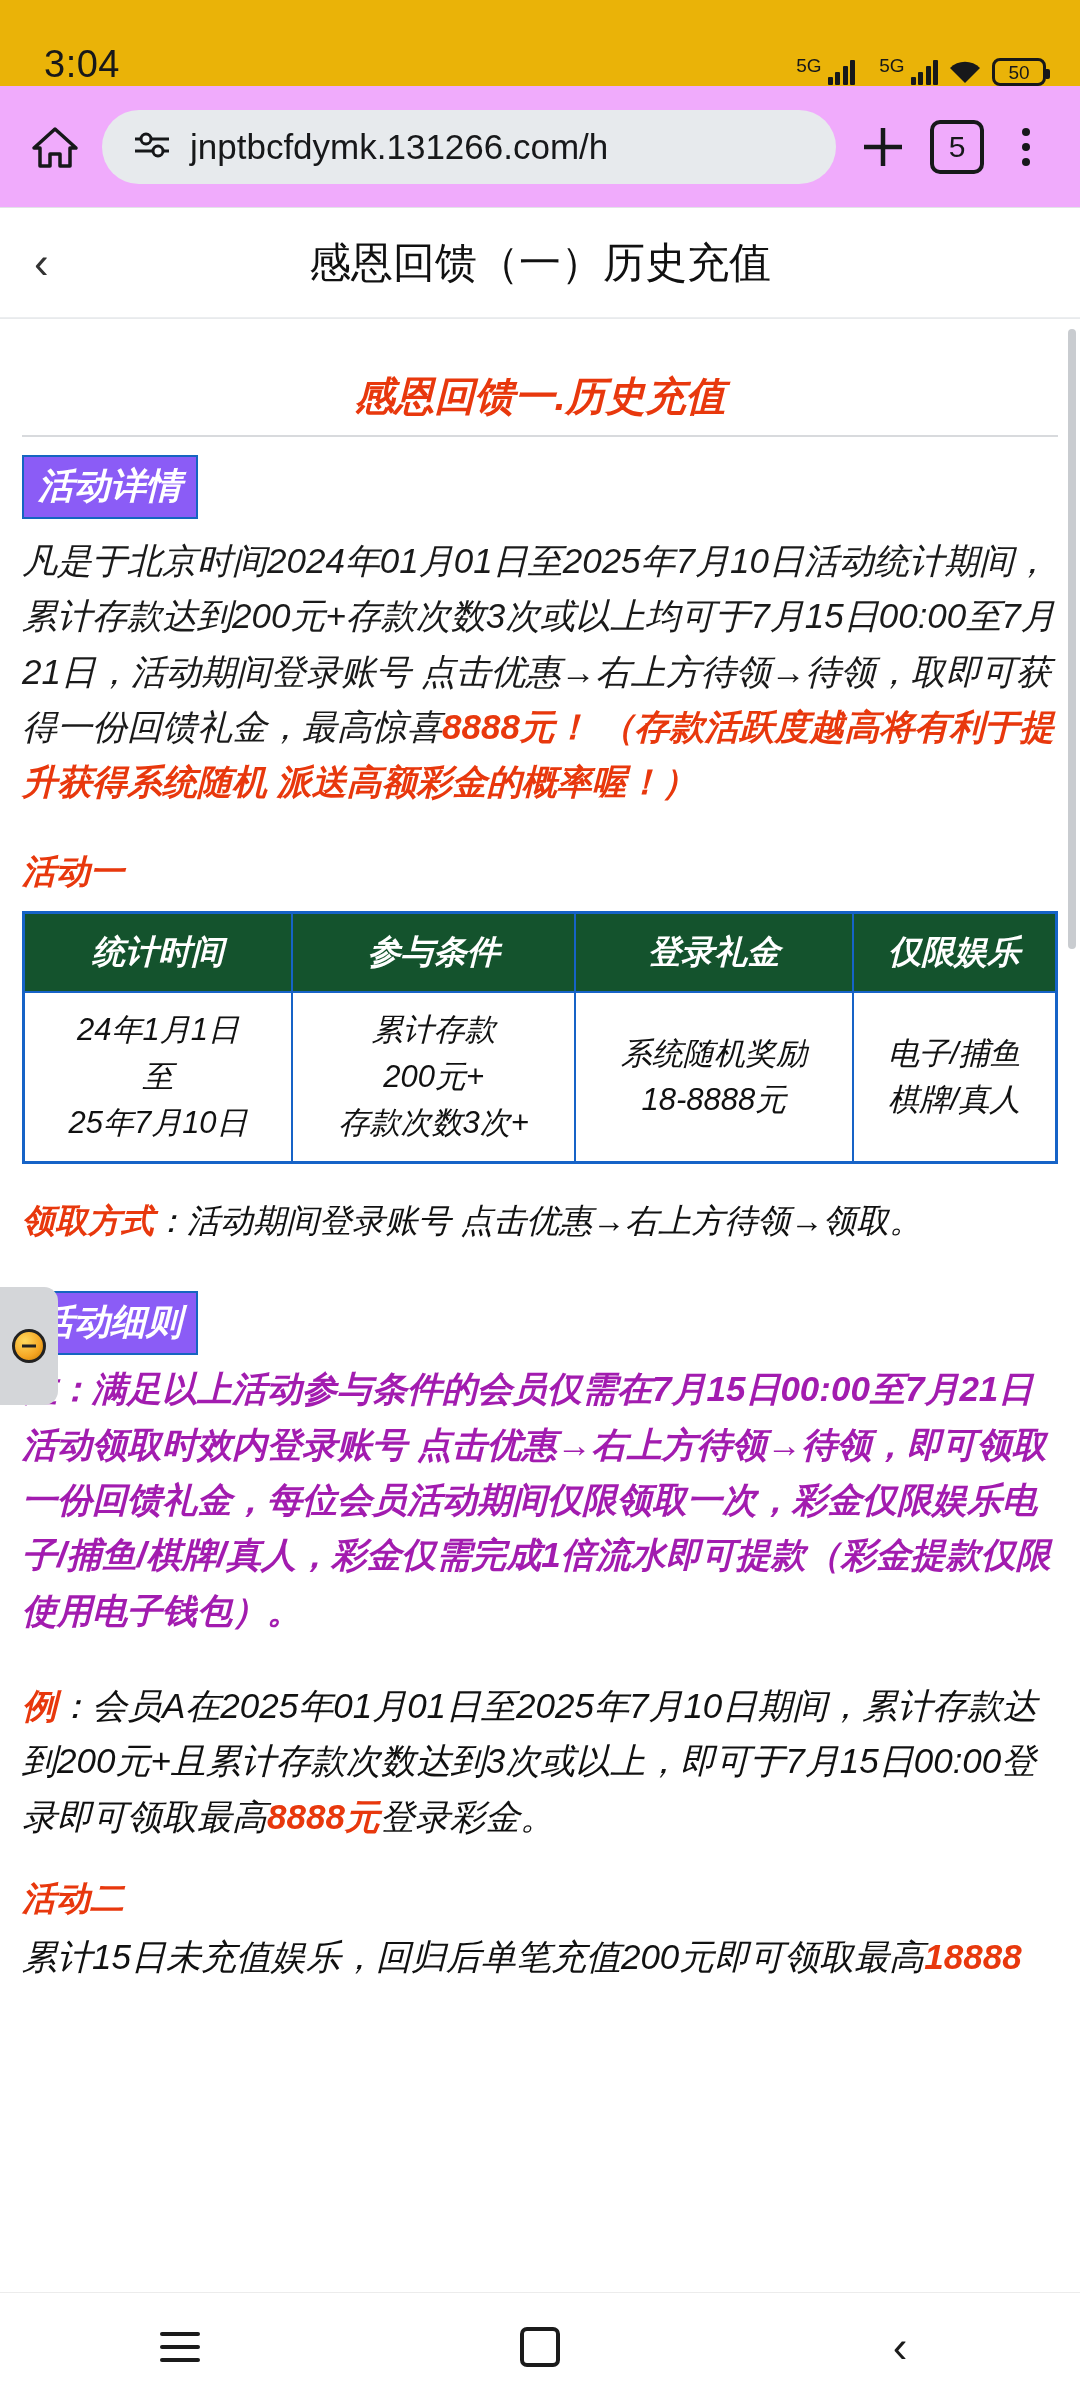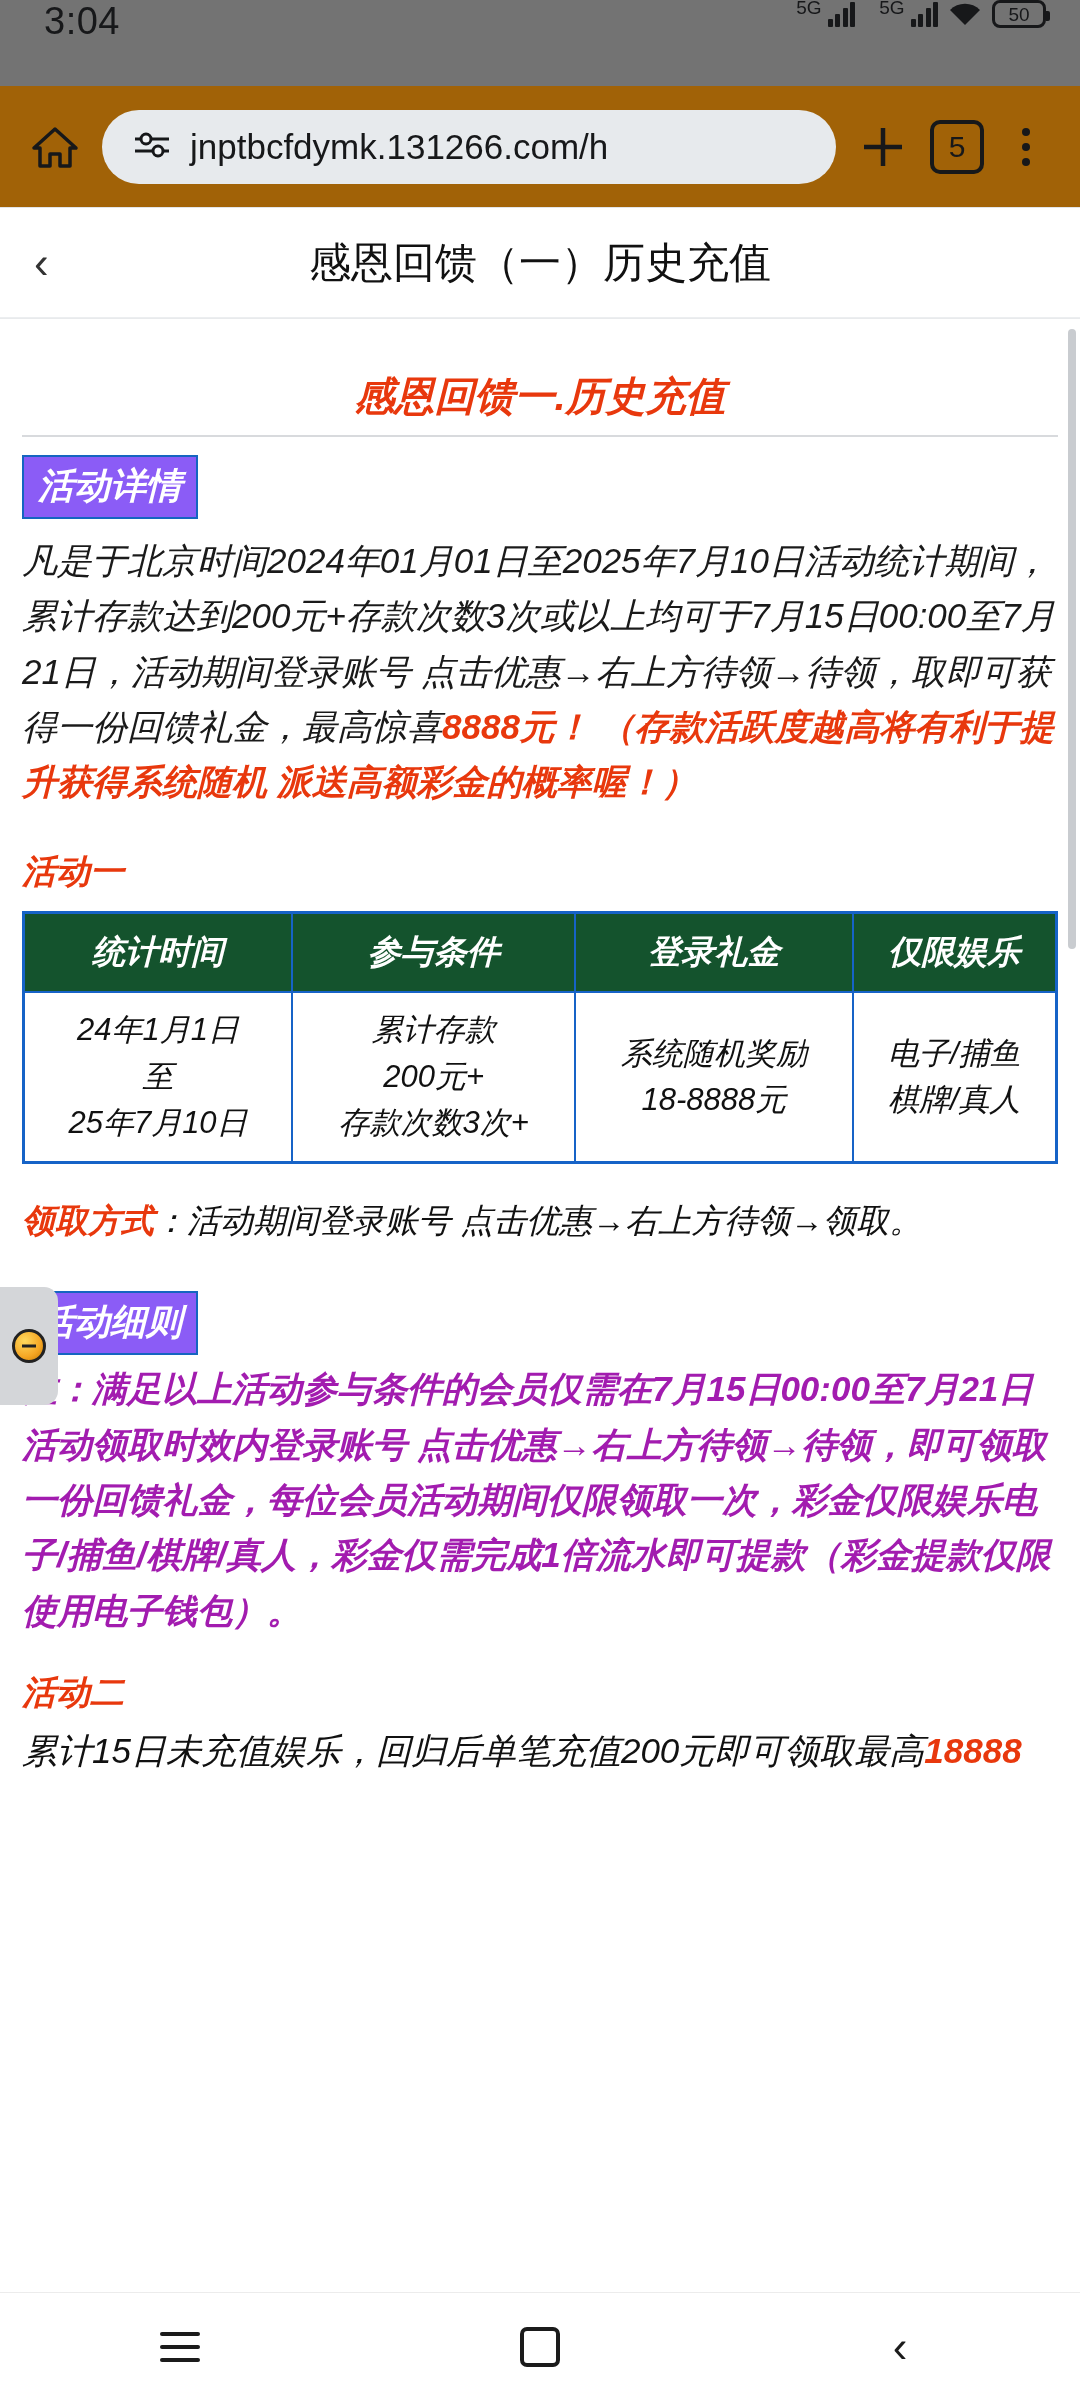--- a/index.html
+++ b/index.html
@@ -6,21 +6,21 @@
   html, body {
     width: 1080px; height: 2400px;
     font-family: "Liberation Sans", "DejaVu Sans", sans-serif;
     background: #ffffff;
     overflow: hidden;
   }
   .screen { position: relative; width: 1080px; height: 2400px; background:#fff; display:flex; flex-direction:column; }
 
   
   .statusbar {
-    height: 86px; background:#737373; display:flex; align-items:flex-start;
+    height: 86px; background:#eab308; display:flex; align-items:flex-end;
     justify-content:space-between; padding: 0 34px 0 44px; flex:0 0 auto;
   }
   .clock { font-size: 38px; color:#17181a; letter-spacing:.5px; }
   .status-right { display:flex; align-items:center; gap:10px; }
   .sig-group { display:flex; align-items:flex-end; gap:6px;margin-left:14px; }
   .sig-label { font-size:19px; color:#17181a; line-height:1; transform: translateY(-10px); }
   .bars { display:flex; align-items:flex-end; gap:2.5px; height:26px; }
   .bars i { display:block; width:5px; background:#17181a; border-radius:1px; }
   .bars i:nth-child(1){height:8px}
   .bars i:nth-child(2){height:13px}
@@ -33,21 +33,21 @@
     position:relative; display:flex; align-items:center; justify-content:center;
   }
   .battery:after {
     content:""; position:absolute; right:-7px; top:8px; width:4px; height:10px;
     background:#17181a; border-radius:0 2px 2px 0;
   }
   .battery span { font-size:19px; color:#17181a; line-height:1; }
 
   
   .browserbar {
-    height: 122px; background:#a16207; display:flex; align-items:center;
+    height: 122px; background:#f0abfc; display:flex; align-items:center;
     padding: 0 28px 0 24px; gap: 16px; flex:0 0 auto;
     border-bottom: 1px solid #e2e4e7;
   }
   .home-icon { width:62px; height:62px; display:flex; align-items:center; justify-content:center; }
   .urlbox {
     flex:1; height:74px; background:#e7eaed; border-radius:38px;
     display:flex; align-items:center; padding: 0 30px; gap:18px; overflow:hidden;
   }
   .url-text { font-size:35px; color:#17181a; white-space:nowrap; }
   .plus { width:62px; height:62px; display:flex;align-items:center;justify-content:center; }
@@ -288,20 +288,23 @@
       <div class="claim-line">
         <span class="k">领取方式</span><span>：活动期间登录账号 点击优惠→右上方待领→领取。</span>
       </div>
 
       <div class="badge2">
         <span class="badge-blue">活动细则</span>
       </div>
 
       <div class="rules">注：满足以上活动参与条件的会员仅需在7月15日00:00至7月21日活动领取时效内登录账号 点击优惠→右上方待领→待领，即可领取一份回馈礼金，每位会员活动期间仅限领取一次，彩金仅限娱乐电子/捕鱼/棋牌/真人，彩金仅需完成1倍流水即可提款（彩金提款仅限使用电子钱包）。</div>
 
+      <div class="example">
+        <span class="k">例</span><span>：会员A在2025年01月01日至2025年7月10日期间，累计存款达到200元+且累计存款次数达到3次或以上，即可于7月15日00:00登录即可领取最高</span><span class="k">8888元</span><span>登录彩金。</span>
+      </div>
 
       <div class="act2-label">活动二</div>
       <div class="act2-text">
         <span>累计15日未充值娱乐，回归后单笔充值200元即可领取最高</span><span class="red">18888</span>
       </div>
 
     </div>
 
     <div class="side-widget">
       <span class="coin"></span>

